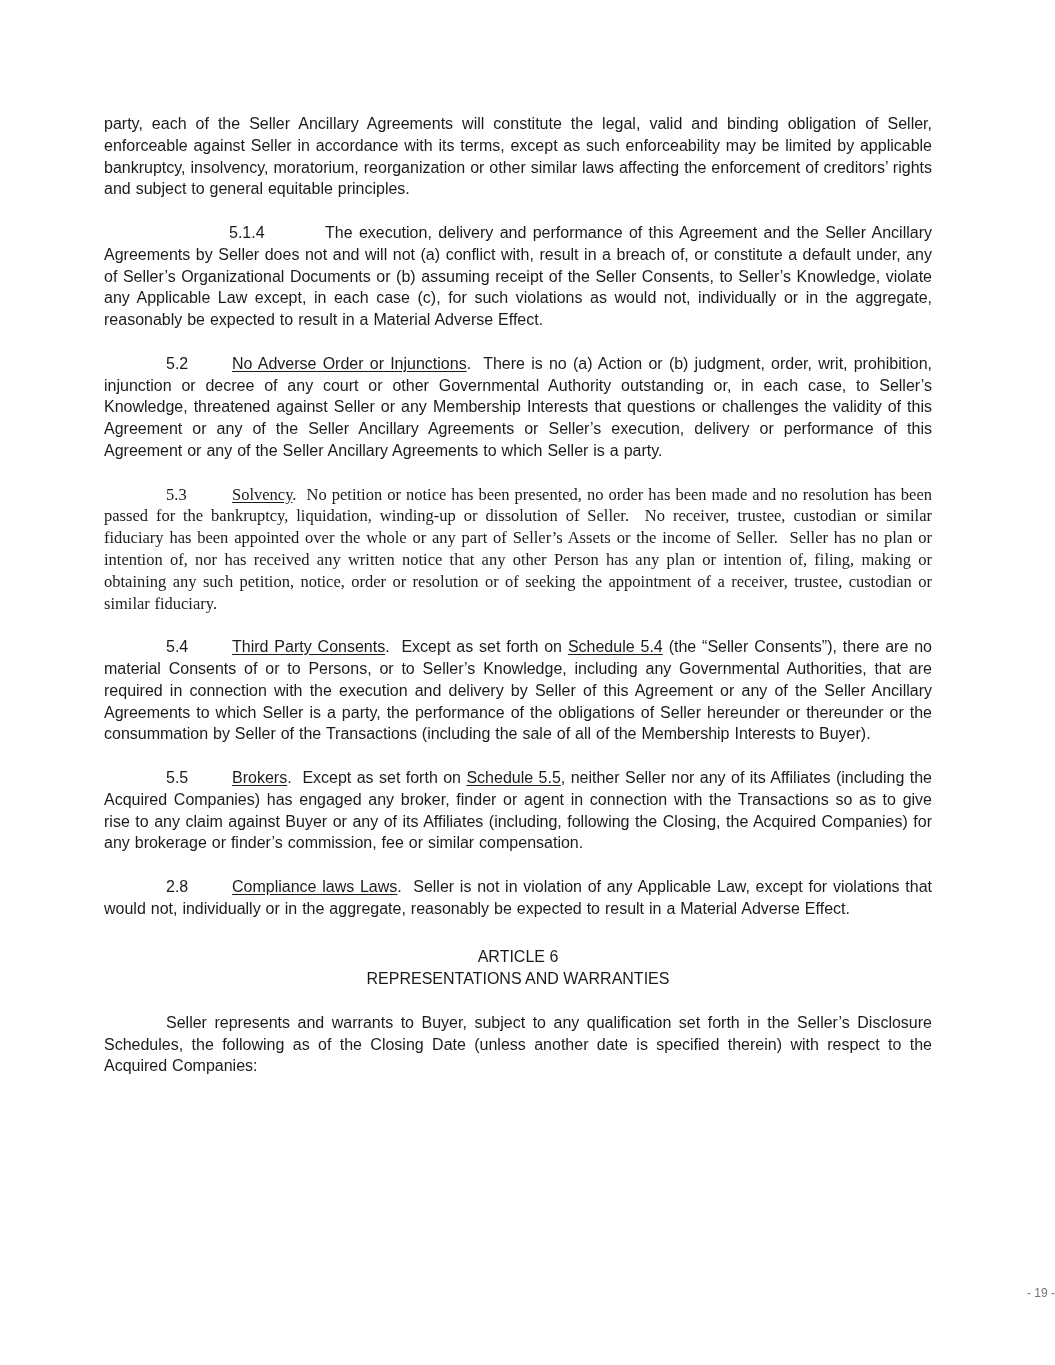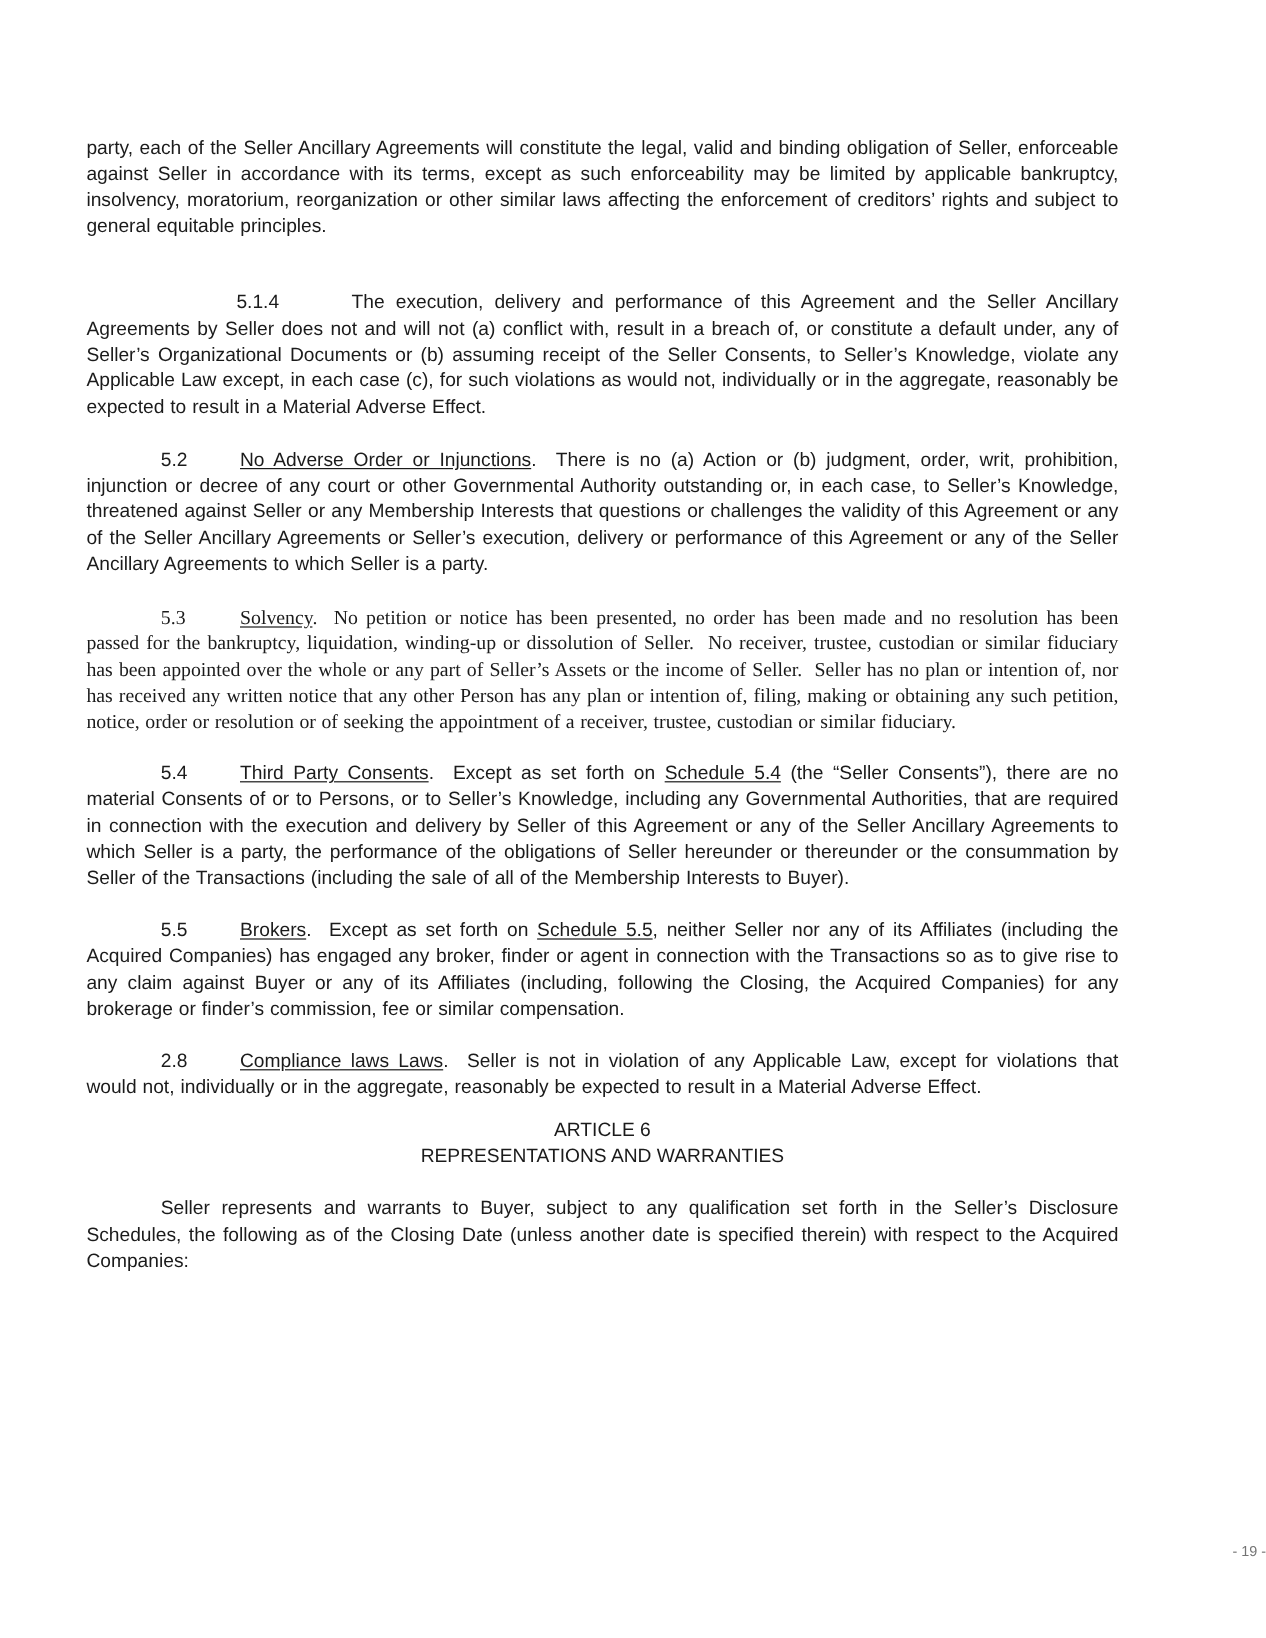--- a/index.html
+++ b/index.html
@@ -3,50 +3,50 @@
 <meta charset="utf-8">
 <style>
   * { margin: 0; padding: 0; box-sizing: border-box; }
   html, body { background: #ffffff; }
   .page {
     position: relative;
     width: 1055px;
     height: 1365px;
     background: #ffffff;
     color: #1b1b1b;
-    padding: 113px 123px 0 72px;
+    padding: 113px 123px 0 104px;
     overflow: hidden;
     font-family: "Liberation Sans", sans-serif;
   }
   .content { width: 100%; }
   .para {
     font-family: "Liberation Sans", sans-serif;
     font-size: 16px;
     line-height: 21.8px;
     text-align: justify;
     margin-top: 21.8px;
     word-spacing: 0.5px;
   }
   .para.first { margin-top: 0; }
   .lvl1 { text-indent: 62px; }
   .lvl2 { text-indent: 125px; }
   .num { display: inline-block; text-indent: 0; }
   .lvl1 .num { min-width: 66px; }
-  .lvl2 .num { min-width: 96px; margin-top: 20px; }
+  .lvl2 .num { min-width: 96px; }
   .u { text-decoration: underline; text-underline-offset: 2px; }
   .serif {
     font-family: "Liberation Serif", serif;
     font-size: 16.5px;
   }
   .jlast { text-align-last: justify; }
   .article-heading {
     font-size: 16px;
     line-height: 21.8px;
     text-align: center;
-    margin-top: 14px;
+    margin-top: 27px;
   }
   .footer {
     position: absolute;
     top: 1283px;
     left: 0;
     width: 100%;
     text-align: right;
     font-size: 12px;
     line-height: 21.8px;
     color: #737373;

